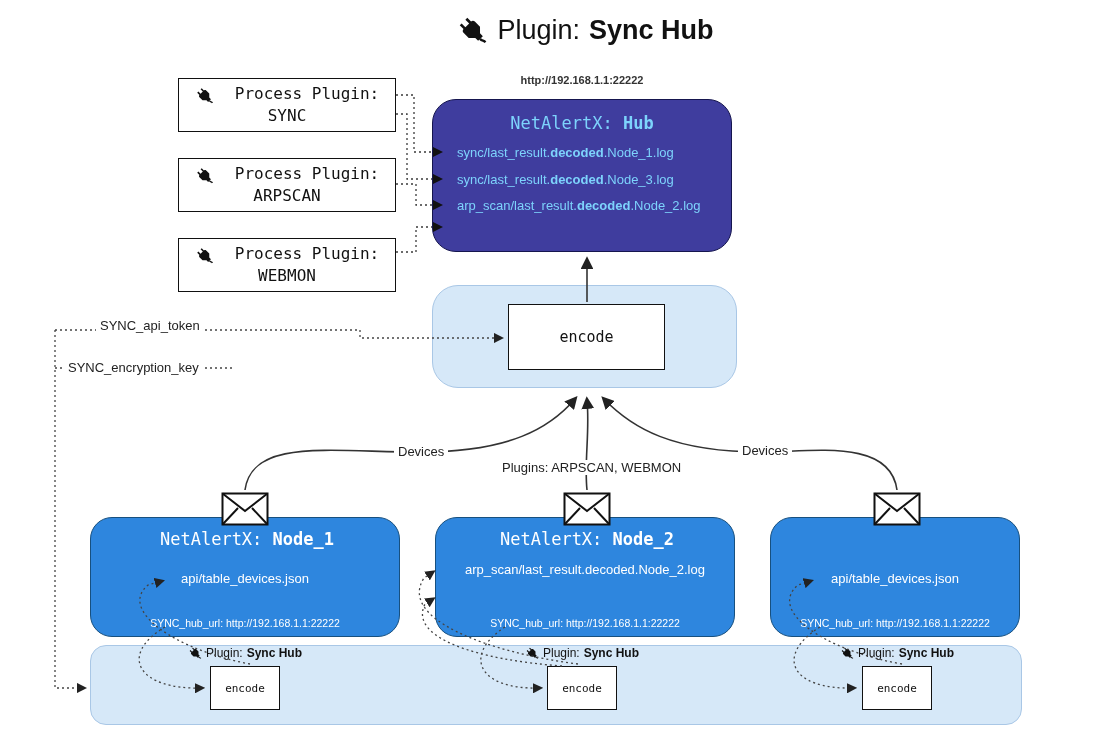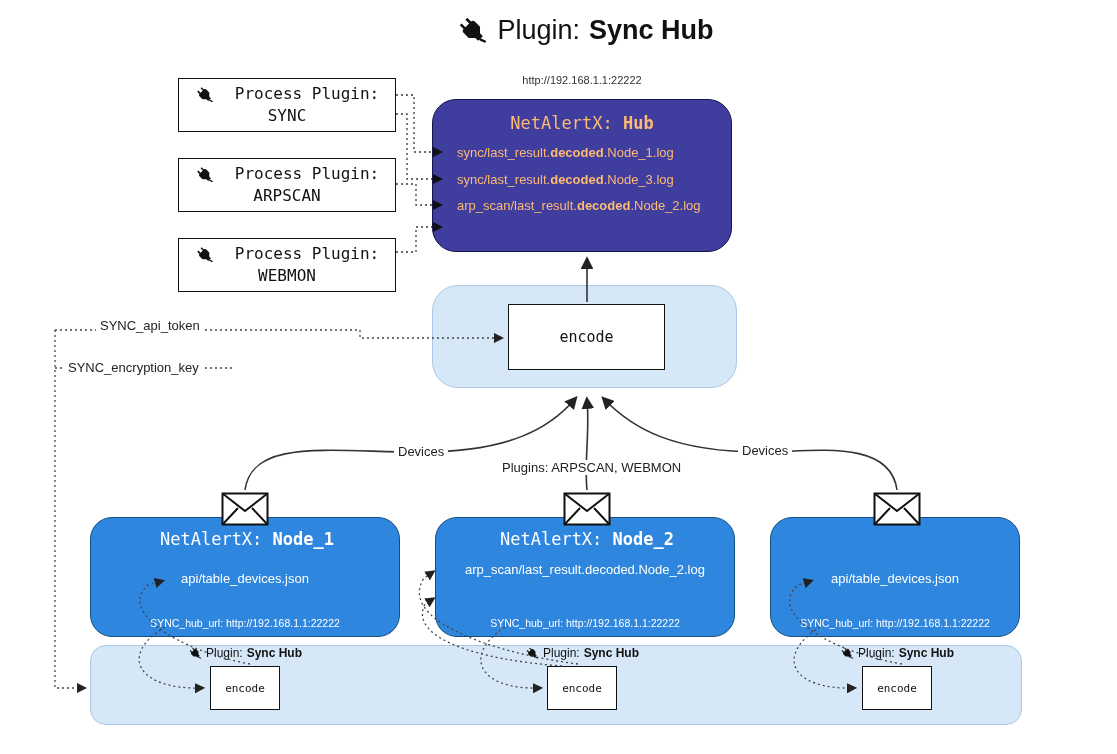--- a/index.html
+++ b/index.html
@@ -11,26 +11,26 @@
   .title { position:absolute; left:280px; top:14px; width:610px; display:flex; align-items:center;
            justify-content:center; gap:9px; font-size:27px; color:#111; z-index:1; }
   .plug.lg { width:32px; height:32px; }
   .plug.sm { width:19px; height:19px; }
   .plug.xs { width:14px; height:14px; }
 
   
   .pbox { position:absolute; left:178px; width:218px; height:54px; border:1.6px solid #111; background:#fff;
           z-index:1; display:flex; flex-direction:column; align-items:center; justify-content:center;
           font-family:"DejaVu Sans Mono","Liberation Mono",monospace; font-size:16px; line-height:22px; }
-  .pbox .l1 { display:flex; align-items:center; gap:21px; }
-
-  
-  .hub-url { position:absolute; left:432px; top:74px; width:300px; text-align:center; font-size:11px; color:#333; z-index:1; }
+  .pbox .l1 { display:flex; align-items:flex-end; gap:21px; }
+
+  
+  .hub-url { position:absolute; left:432px; top:74px; width:300px; text-align:center; font-size:11px; color:#333; z-index:1;font-weight:bold; }
   .hub { position:absolute; left:432px; top:99px; width:300px; height:153px; border-radius:24px;
-         background:var(--hub-bg,#3f3d9e); border:1.6px solid #15154e; z-index:1; color:#fdba74; }
+         background:var(--hub-bg,#3f3d9e); border:1.6px solid #15154e; z-index:1; color:#7dd3fc; }
   .hub-title { position:absolute; top:13px; left:0; right:0; text-align:center;
                font-family:"DejaVu Sans Mono","Liberation Mono",monospace; font-size:17px; }
   .hub-log { position:absolute; left:24px; font-size:13px; white-space:nowrap; }
 
   
   .dband { position:absolute; left:432px; top:285px; width:305px; height:103px; border-radius:26px;
            background:var(--band-bg,#d6e8f8); border:1px solid var(--band-border,#a9c7e6); z-index:1; }
   .dbox { position:absolute; left:508px; top:304px; width:157px; height:66px; background:#fff;
           border:1.6px solid #111; z-index:2; display:flex; align-items:center; justify-content:center;
           font-family:"DejaVu Sans Mono","Liberation Mono",monospace; font-size:15px; }

